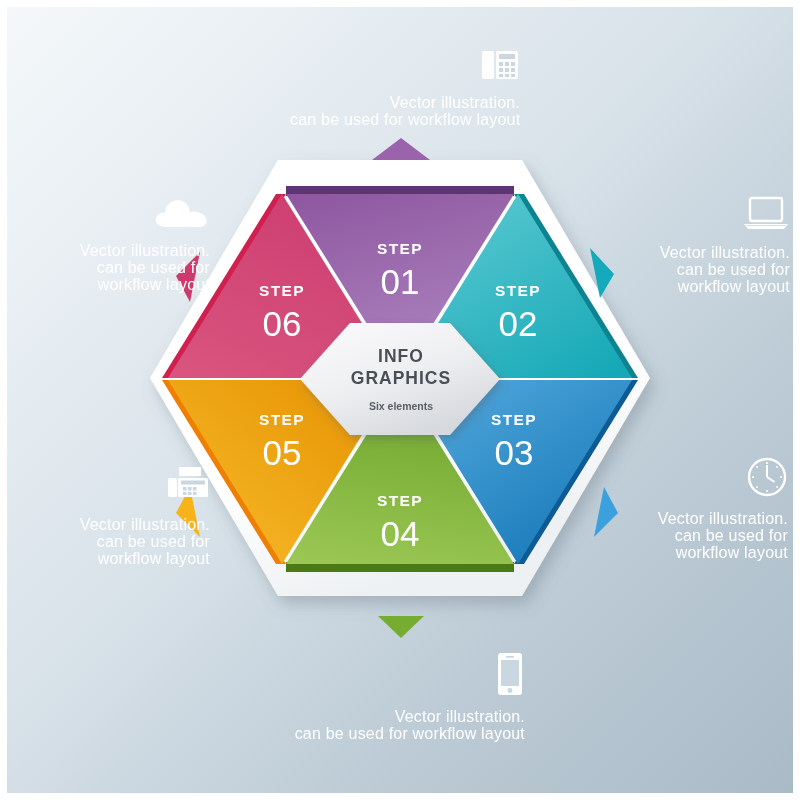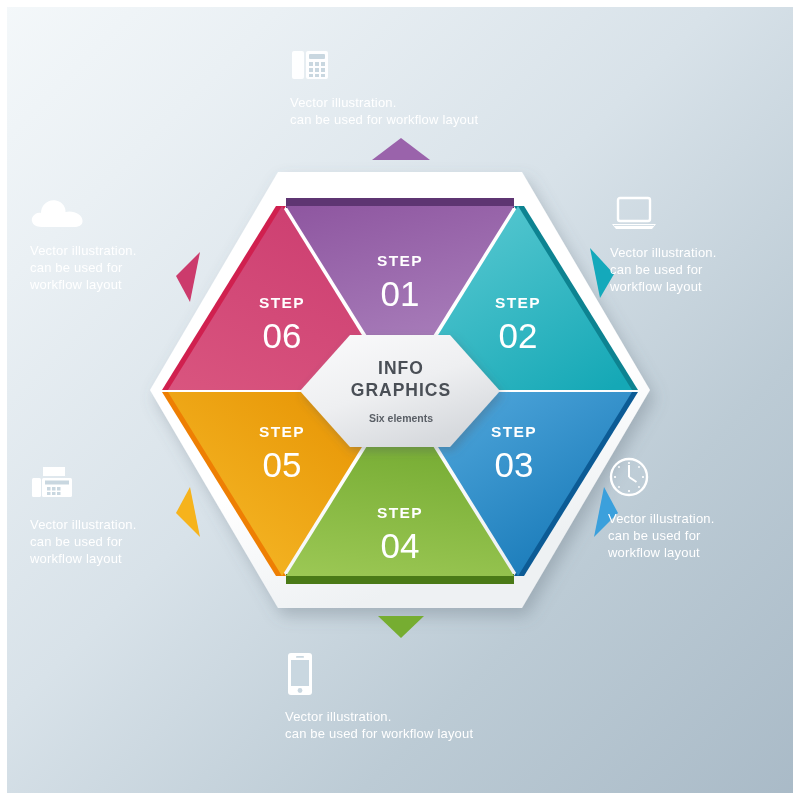--- a/index.html
+++ b/index.html
@@ -28,34 +28,34 @@
     border: 7px solid #ffffff;
     box-sizing: border-box;
     pointer-events: none;
     z-index: 40;
   }
 
   
   #hex-diagram {
     position: absolute;
     left: 140px;
-    top: 160px;
+    top: 148px;
     width: 520px;
     height: 460px;
     z-index: 10;
   }
   #hex-diagram svg { display: block; overflow: visible; }
 
   
   .callout {
     position: absolute;
     z-index: 20;
-    text-align: left;
+    text-align: right;
     color: #ffffff;
-    font-size: 13px;
+    font-size: 16px;
     line-height: 17px;
     letter-spacing: .2px;
   }
   .callout .cap-line { display: block; white-space: nowrap; }
   .callout .ico {
     display: block;
     margin: 0 auto 12px auto;
     line-height: 0;
   }
 

